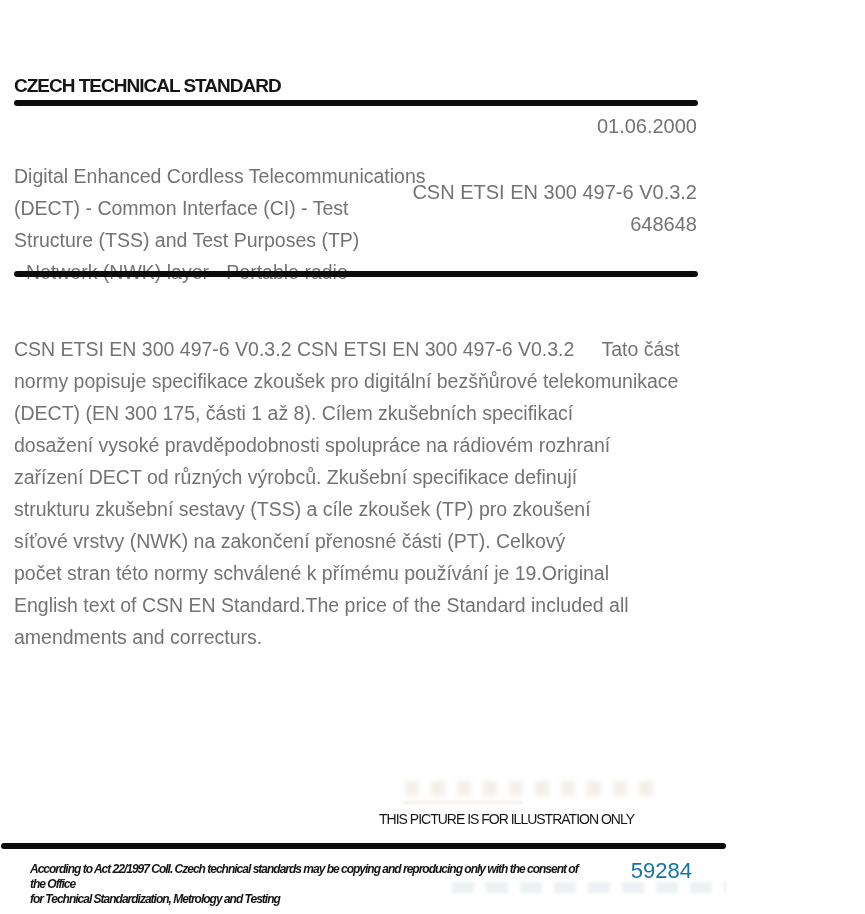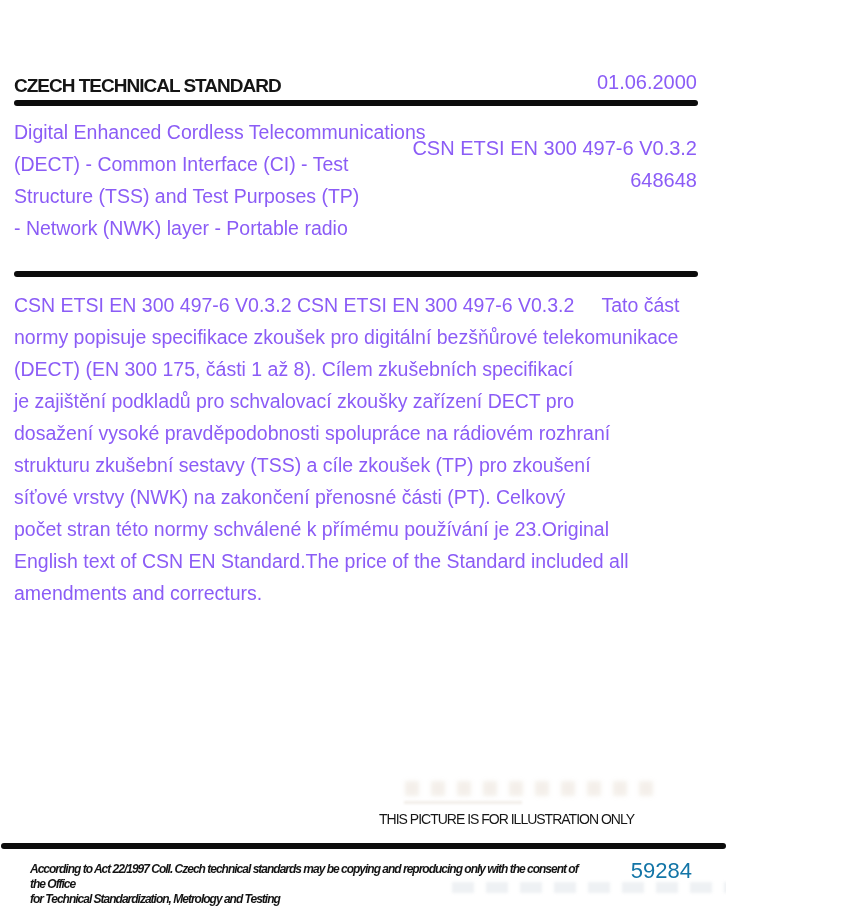--- a/index.html
+++ b/index.html
@@ -31,21 +31,21 @@
   .rule {
     position: absolute;
     background: #0c0c0c;
     height: 6px;
     border-radius: 3px;
   }
   .rule-top  { left: 14px; right: 28px; top: 100px; }
   .rule-mid  { left: 14px; right: 28px; top: 271px; }
   .rule-bottom { left: 1px; right: 0px; top: 843px; }
   
-  .teal { color: #8b5cf6; }
+  .teal { color: #737373; margin-top: 44px; }
   .title-left {
     position: absolute;
     left: 14px; top: 116px;
     width: 500px;
     font-size: 19.5px;
     line-height: 32px;
     white-space: nowrap;
   }
   .title-right {
     position: absolute;
@@ -136,25 +136,25 @@
   <div class="title-right teal">
     <div>CSN ETSI EN 300 497-6 V0.3.2</div>
     <div>648648</div>
   </div>
   <div class="rule rule-mid"></div>
 
   <div class="abstract teal">
     <div>CSN ETSI EN 300 497-6 V0.3.2 CSN ETSI EN 300 497-6 V0.3.2&nbsp;&nbsp;&nbsp;&nbsp;&nbsp;Tato část</div>
     <div>normy popisuje specifikace zkoušek pro digitální bezšňůrové telekomunikace</div>
     <div>(DECT) (EN 300 175, části 1 až 8). Cílem zkušebních specifikací</div>
-    <div>je zajištění podkladů pro schvalovací zkoušky zařízení DECT pro</div>
     <div>dosažení vysoké pravděpodobnosti spolupráce na rádiovém rozhraní</div>
+    <div>zařízení DECT od různých výrobců. Zkušební specifikace definují</div>
     <div>strukturu zkušební sestavy (TSS) a cíle zkoušek (TP) pro zkoušení</div>
     <div>síťové vrstvy (NWK) na zakončení přenosné části (PT). Celkový</div>
-    <div>počet stran této normy schválené k přímému používání je 23.Original</div>
+    <div>počet stran této normy schválené k přímému používání je 19.Original</div>
     <div>English text of CSN EN Standard.The price of the Standard included all</div>
     <div>amendments and correcturs.</div>
   </div>
 
   <div class="faint-smudge-1"></div>
   <div class="faint-underline"></div>
   <div class="faint-smudge-2"></div>
 
   <div class="illustration-notice">THIS PICTURE IS FOR ILLUSTRATION ONLY</div>
 

